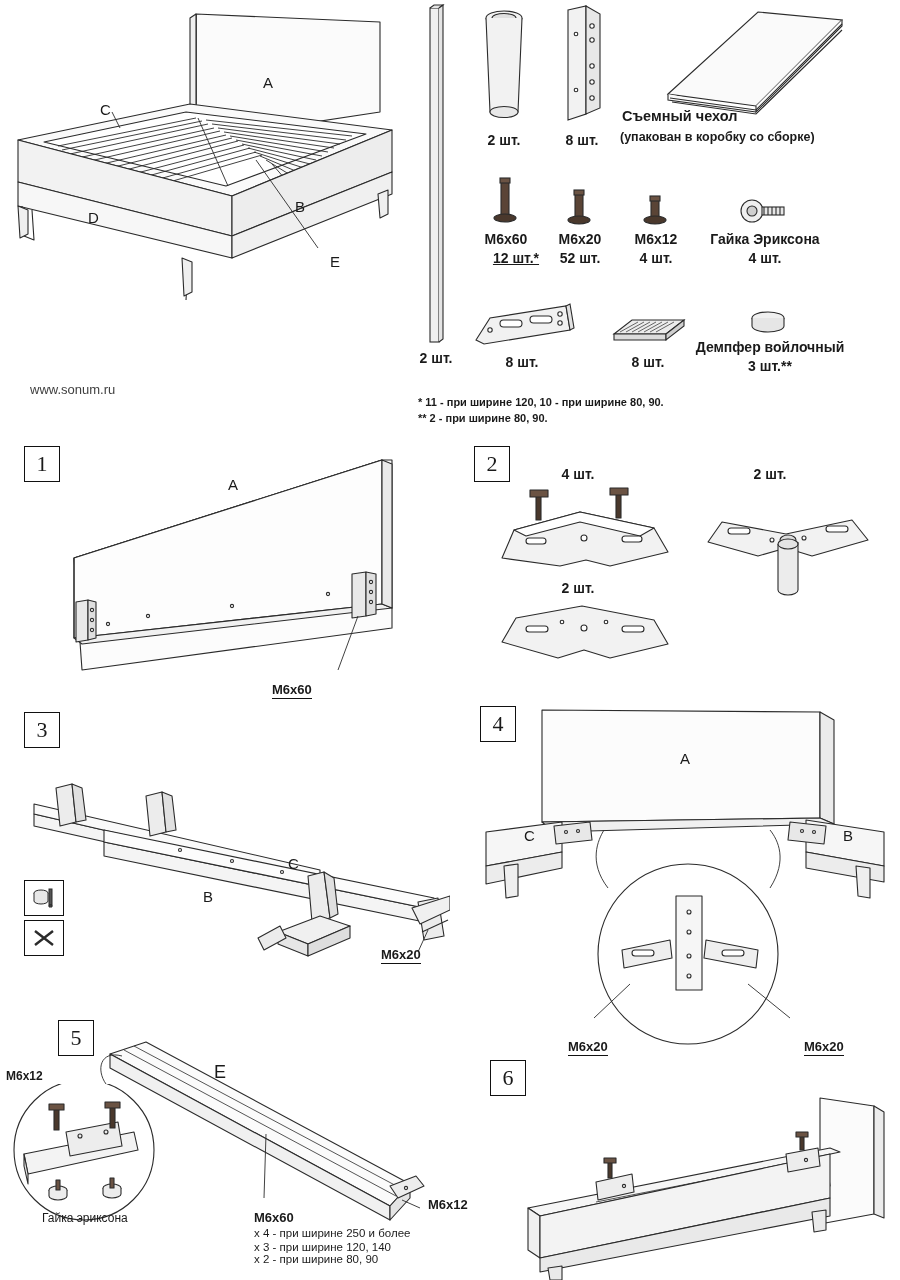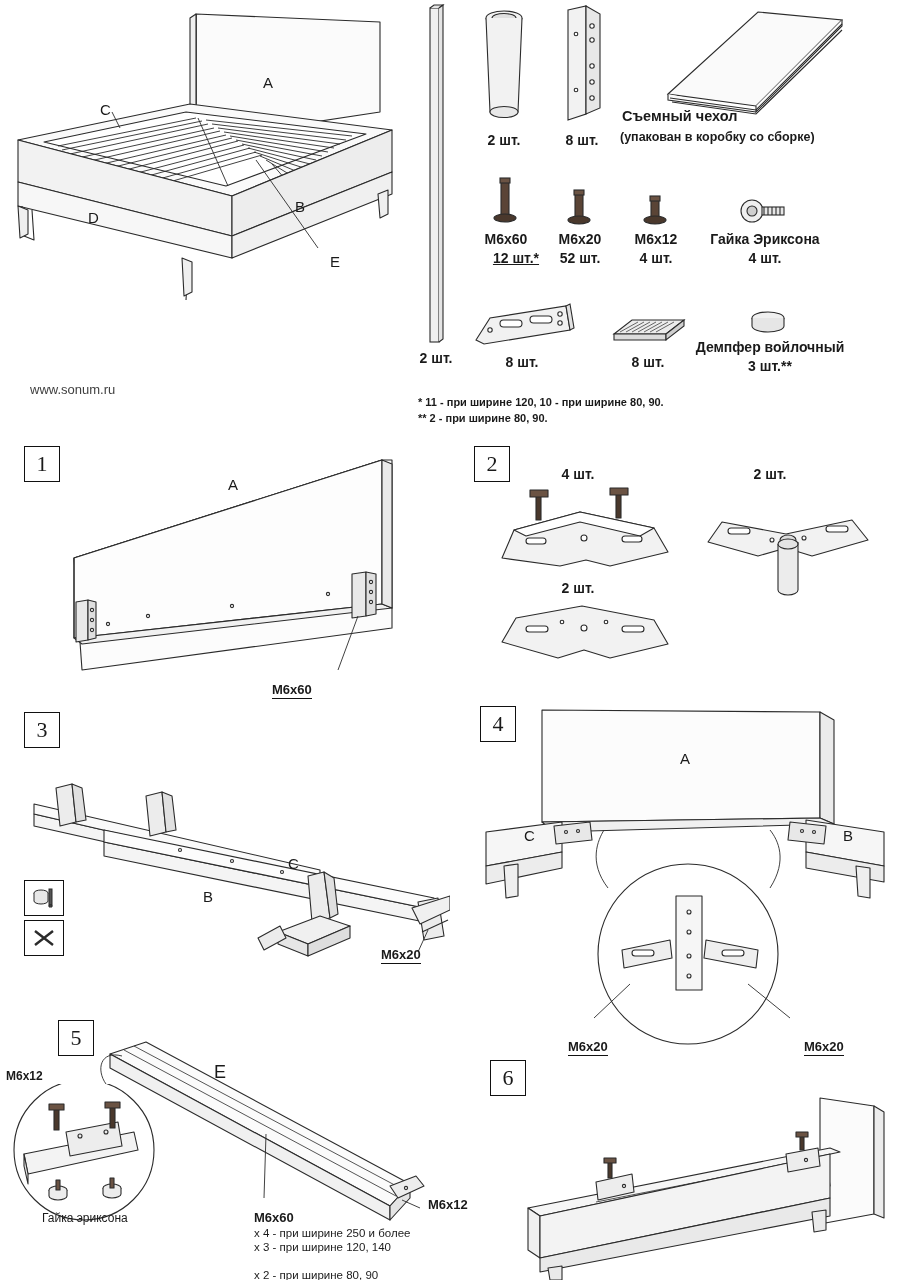--- a/index.html
+++ b/index.html
@@ -497,21 +497,21 @@
   </svg>
 </div>
 <div class="abs" style="left:6px;top:1069px;font-size:12px;font-weight:bold;">М6х12</div>
 <div class="abs" style="left:42px;top:1211px;font-size:12px;">Гайка эриксона</div>
 <div class="abs" style="left:428px;top:1197px;font-size:13px;font-weight:bold;">М6х12</div>
 
 <div class="abs" style="left:254px;top:1210px;">
   <div class="bold" style="font-size:13px;">М6х60</div>
   <div class="small" style="margin-top:2px;">x 4 - при ширине 250 и более</div>
   <div class="small" style="margin-top:2px;">x 3 - при ширине 120, 140</div>
-  <div class="small" style="margin-top:16px;">x 2 - при ширине 80, 90</div>
+  <div class="small" style="margin-top:0;">x 2 - при ширине 80, 90</div>
 </div>
 
 <div class="abs step-box" style="left:490px;top:1060px;">6</div>
 <div class="abs" style="left:500px;top:1090px;">
   <svg width="390" height="190" viewBox="0 0 390 190">
     <g fill="none" stroke="#2b2b2b" stroke-width="1.1" stroke-linejoin="round">
 
       <polygon points="320,8 374,16 374,124 320,134" fill="#fbfbfb"></polygon>
       <polygon points="374,16 384,22 384,128 374,124" fill="#ececec"></polygon>
 

